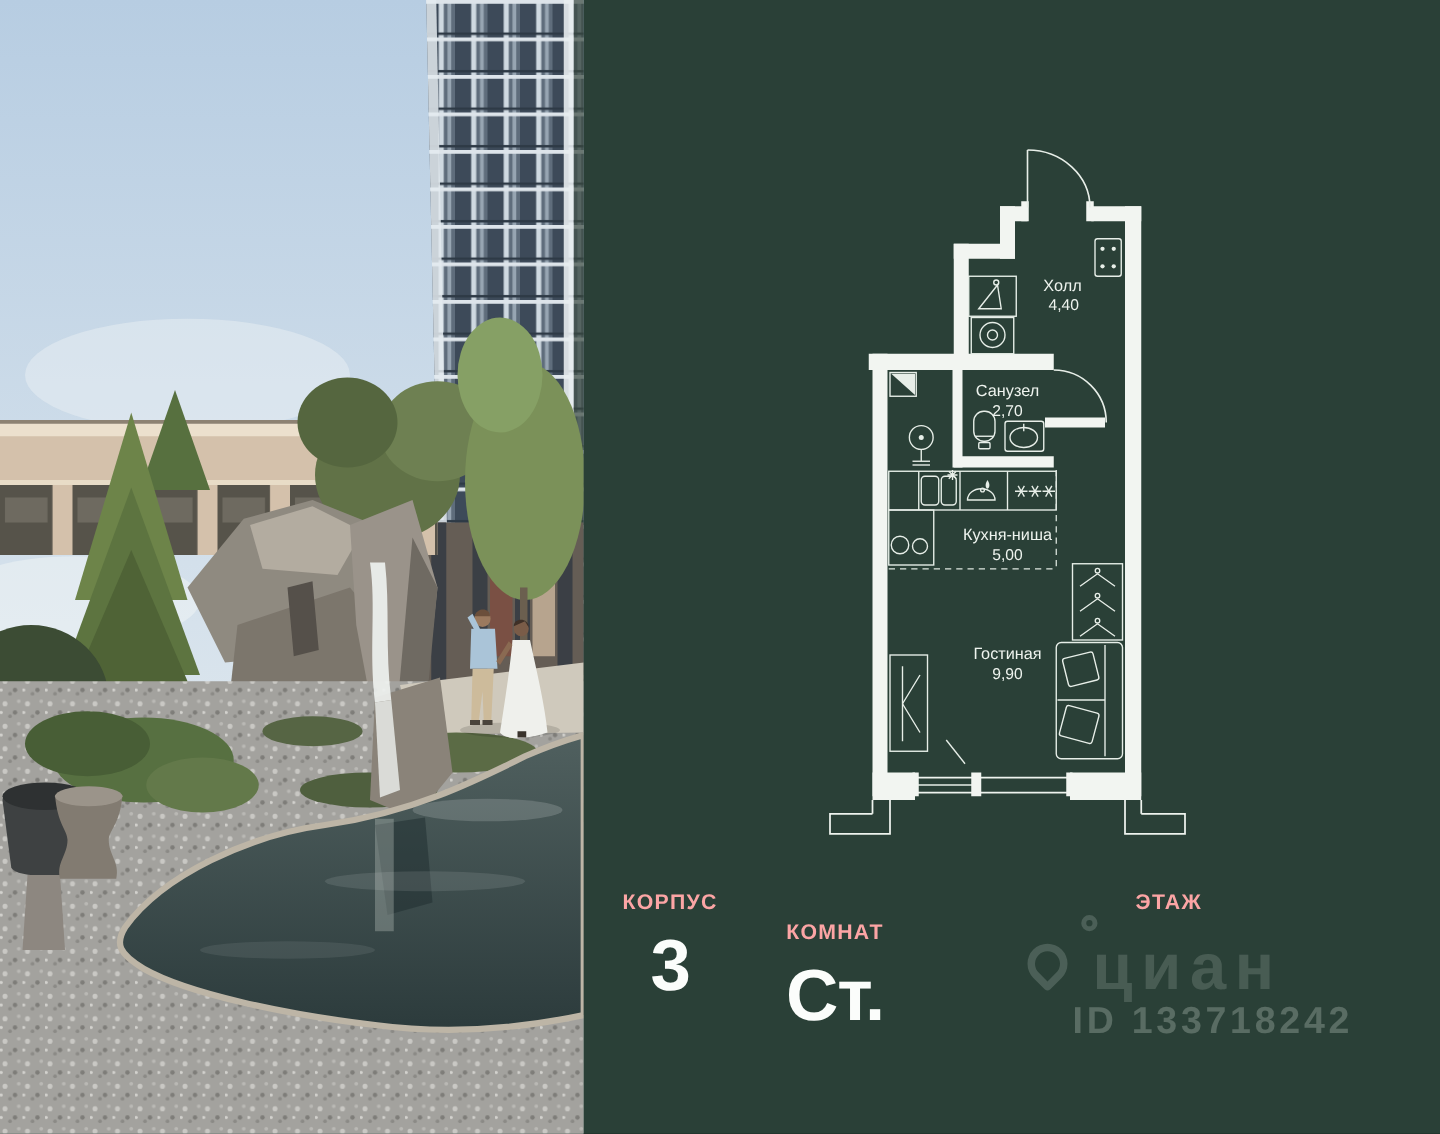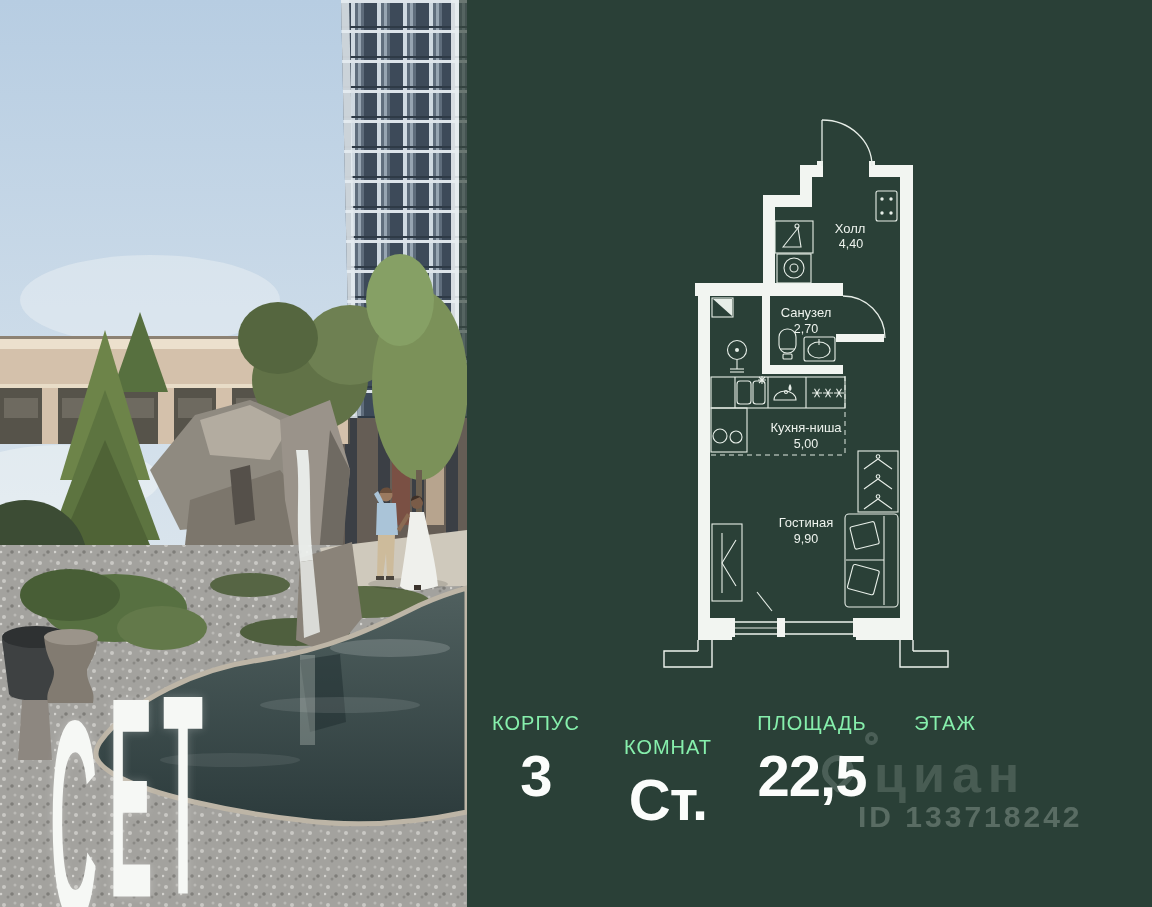--- a/index.html
+++ b/index.html
@@ -32,26 +32,26 @@
   .plan .furf { fill:#e7eee8; stroke:none; }
   .plan .door { fill:none; stroke:#e7eee8; stroke-width:1.3; }
   .plan .dash { fill:none; stroke:#dfe8e1; stroke-width:1; stroke-dasharray:5 4; }
   .plan .steps{ fill:none; stroke:#eef3ee; stroke-width:1.4; }
   .plan .thin { fill:none; stroke:#eef3ee; stroke-width:1.4; }
   .plan text  { fill:#eef3ee; font-family:"Liberation Sans", sans-serif; font-size:13px; text-anchor:middle; }
   .plan text.val { font-size:12.5px; }
 
   
   .info-col { position:absolute; transform:translateX(-50%); text-align:center; z-index:3; color:var(--text); white-space:nowrap; }
-  .info-label { font-size:20px; letter-spacing:1px; font-weight:normal; color:#86efac; }
+  .info-label { font-size:17px; letter-spacing:1px; font-weight:bold; color:#fca5a5; }
   .info-value { font-size:58px; font-weight:bold; letter-spacing:-1px; margin-top:7px; color:#fbfdfb; }
   .col-1 { left:69px;  top:712px; }
   .col-2 { left:201px; top:712px;margin-top:24px; }
   .col-3 { left:345px; top:712px; }
-  .col-4 { left:478px; top:712px; }
+  .col-4 { left:468px; top:712px; }
 
   
   .watermark { position:absolute; left:0; top:0; width:685px; height:907px; z-index:2; pointer-events:none; }
   .wm-pin { position:absolute; left:355px; top:755px; width:32px; height:32px;
             border:6px solid rgba(230,238,233,.18); border-radius:50% 50% 50% 10%;
             transform:rotate(-45deg); }
   .wm-dot { position:absolute; left:398px; top:732px; width:13px; height:13px;
             border:4px solid rgba(230,238,233,.18); border-radius:50%; }
   .wm-brand { position:absolute; left:407px; top:744px; font-size:52px; font-weight:bold;
               letter-spacing:7px; color:rgba(224,234,228,.17); }
@@ -201,23 +201,20 @@
         <rect x="376" y="576" width="8" height="4" fill="#4a443c"></rect>
         <rect x="386" y="576" width="8" height="4" fill="#4a443c"></rect>
         <circle cx="417" cy="503" r="6" fill="#7a5c48"></circle>
         <path d="M 411 501 C 411 494 423 494 423 502 L 420 497 Z" fill="#3f3027"></path>
         <path d="M 410 512 L 424 512 C 430 540 436 565 438 586 C 420 592 404 592 400 586 C 404 560 408 535 410 512 Z" fill="#eff0ec"></path>
         <path d="M 410 516 L 400 532 L 397 529 L 407 513 Z" fill="#8a6a52"></path>
         <rect x="414" y="585" width="7" height="5" fill="#3a332c"></rect>
       </g>
     </svg>
 
-    <div class="logo">
-      <span class="l-c">С</span><span class="l-e">Е</span><span class="l-t">Т</span>
-    </div>
   </div>
 
   <div class="panel">
 
     <svg class="plan" width="300" height="590" viewBox="660 100 300 590">
 
       <g>
         <rect class="wall" x="873" y="165" width="40" height="12"></rect>
         <rect class="wall" x="900" y="165" width="13" height="472"></rect>
         <rect class="wall" x="800" y="165" width="22" height="12"></rect>
@@ -369,22 +366,18 @@
     </div>
 
     <div class="info-col col-1">
       <div class="info-label">КОРПУС</div>
       <div class="info-value">3</div>
     </div>
     <div class="info-col col-2">
       <div class="info-label">КОМНАТ</div>
       <div class="info-value">Ст.</div>
     </div>
-    <div class="info-col col-3">
-      <div class="info-label">ПЛОЩАДЬ</div>
-      <div class="info-value">22,5</div>
-    </div>
     <div class="info-col col-4">
       <div class="info-label">ЭТАЖ</div>
     </div>
 
   </div>
 </div>
 
 </body></html>

